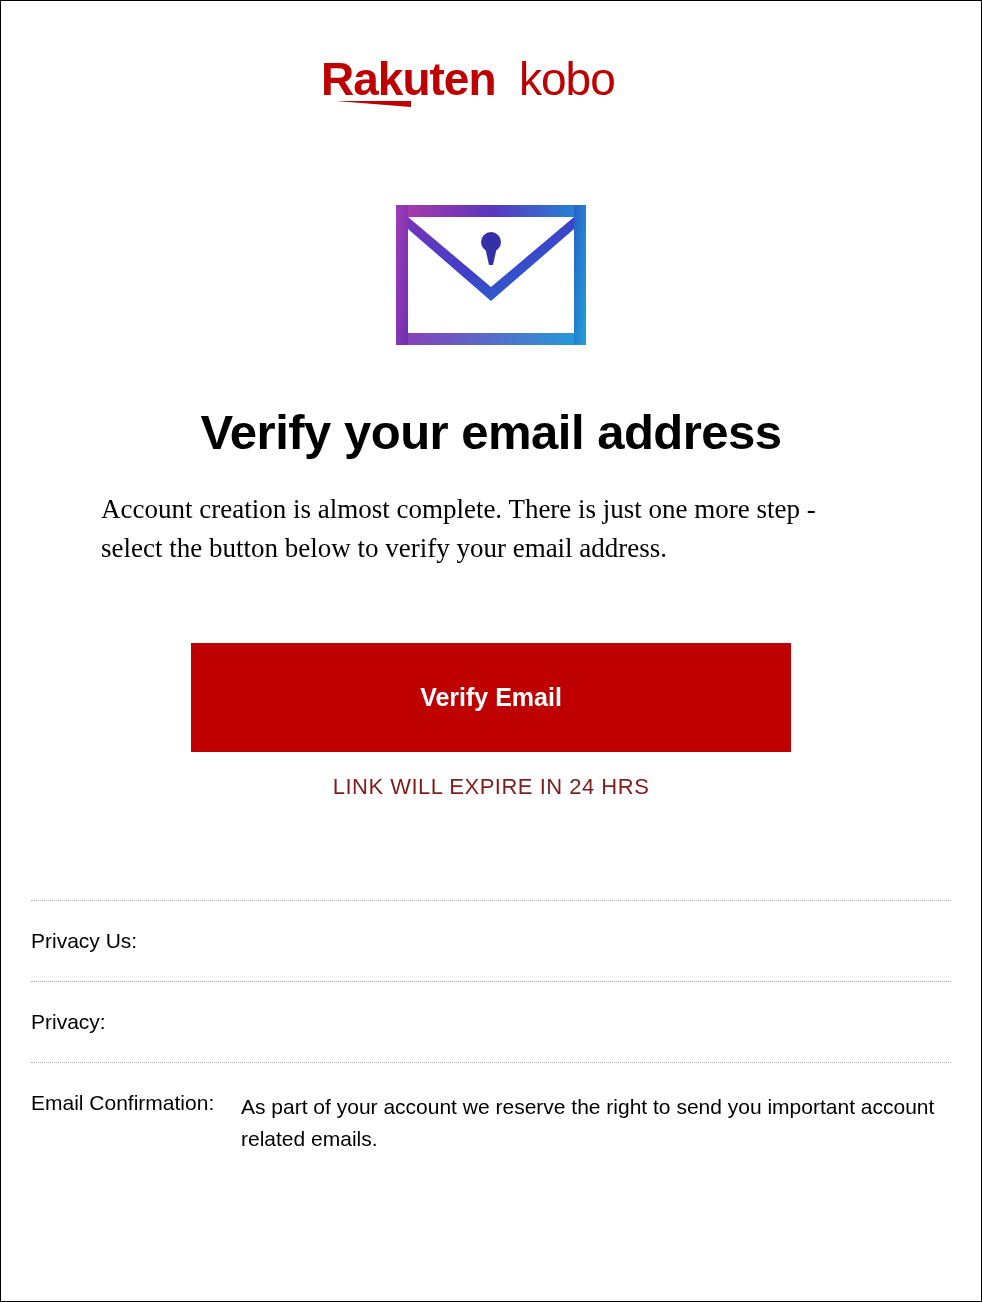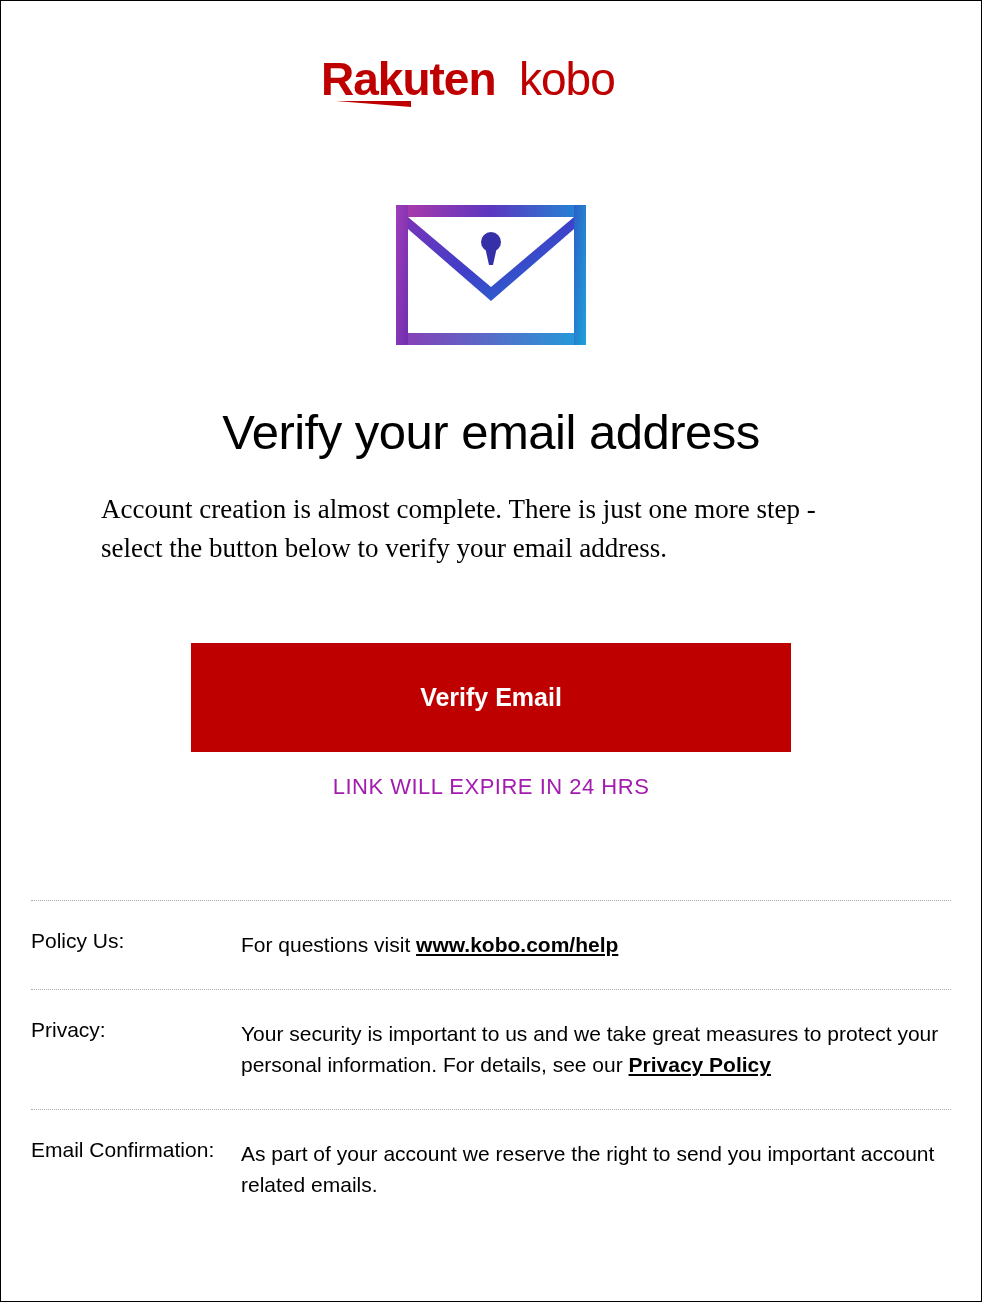--- a/index.html
+++ b/index.html
@@ -28,21 +28,21 @@
     .envelope-icon {
       text-align: center;
       margin-bottom: 55px;
     }
     .envelope-icon svg {
       display: inline-block;
     }
     .title {
       text-align: center;
       font-size: 49px;
-      font-weight: normal;
+      font-weight: bold;
       color: #000;
       margin-bottom: 30px;
       letter-spacing: -0.5px;
     }
     .subtitle {
       text-align: left;
       font-family: Georgia, 'Times New Roman', serif;
       font-size: 27px;
       color: #000;
       line-height: 1.45;
@@ -62,21 +62,21 @@
       padding: 40px 12px;
       width: 600px;
       border: none;
       cursor: pointer;
       font-family: Arial, Helvetica, sans-serif;
     }
     .expire-text {
       text-align: center;
       font-size: 22px;
       font-weight: normal;
-      color: #a21caf;
+      color: #7f1d1d;
       margin-bottom: 100px;
       letter-spacing: 0.5px;
     }
     .info-section {
       border-top: 1px dotted #aaa;
     }
     .info-row {
       display: flex;
       padding: 28px 0;
       border-bottom: 1px dotted #aaa;
@@ -158,30 +158,24 @@
 <p class="subtitle">Account creation is almost complete. There is just one more step - select the button below to verify your email address.</p>
 
 <div class="button-wrap">
   <button class="verify-button">Verify Email</button>
 </div>
 
 <p class="expire-text">LINK WILL EXPIRE IN 24 HRS</p>
 
 <div class="info-section">
   <div class="info-row">
-    <div class="info-label">Policy Us:</div>
-    <div class="info-value">
-      <span>For questions visit </span><a href="#">www.kobo.com/help</a><span></span>
-    </div>
+    <div class="info-label">Privacy Us:</div>
   </div>
   <div class="info-row">
     <div class="info-label">Privacy:</div>
-    <div class="info-value">
-      <span>Your security is important to us and we take great measures to protect your personal information. For details, see our </span><a href="#">Privacy Policy</a><span></span>
-    </div>
   </div>
   <div class="info-row">
     <div class="info-label">Email Confirmation:</div>
     <div class="info-value">
       <span>As part of your account we reserve the right to send you important account related emails.</span>
     </div>
   </div>
 </div>
 
 </body></html>

